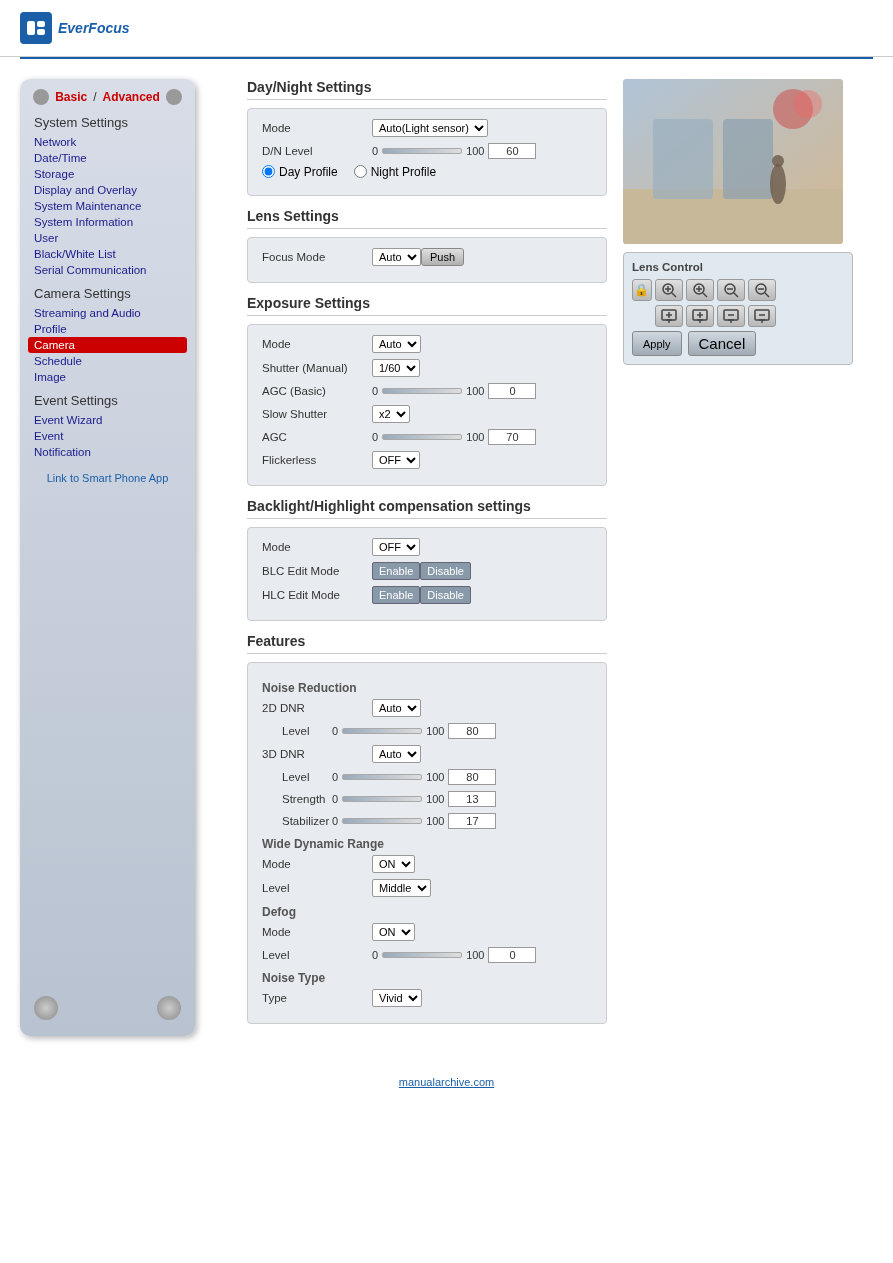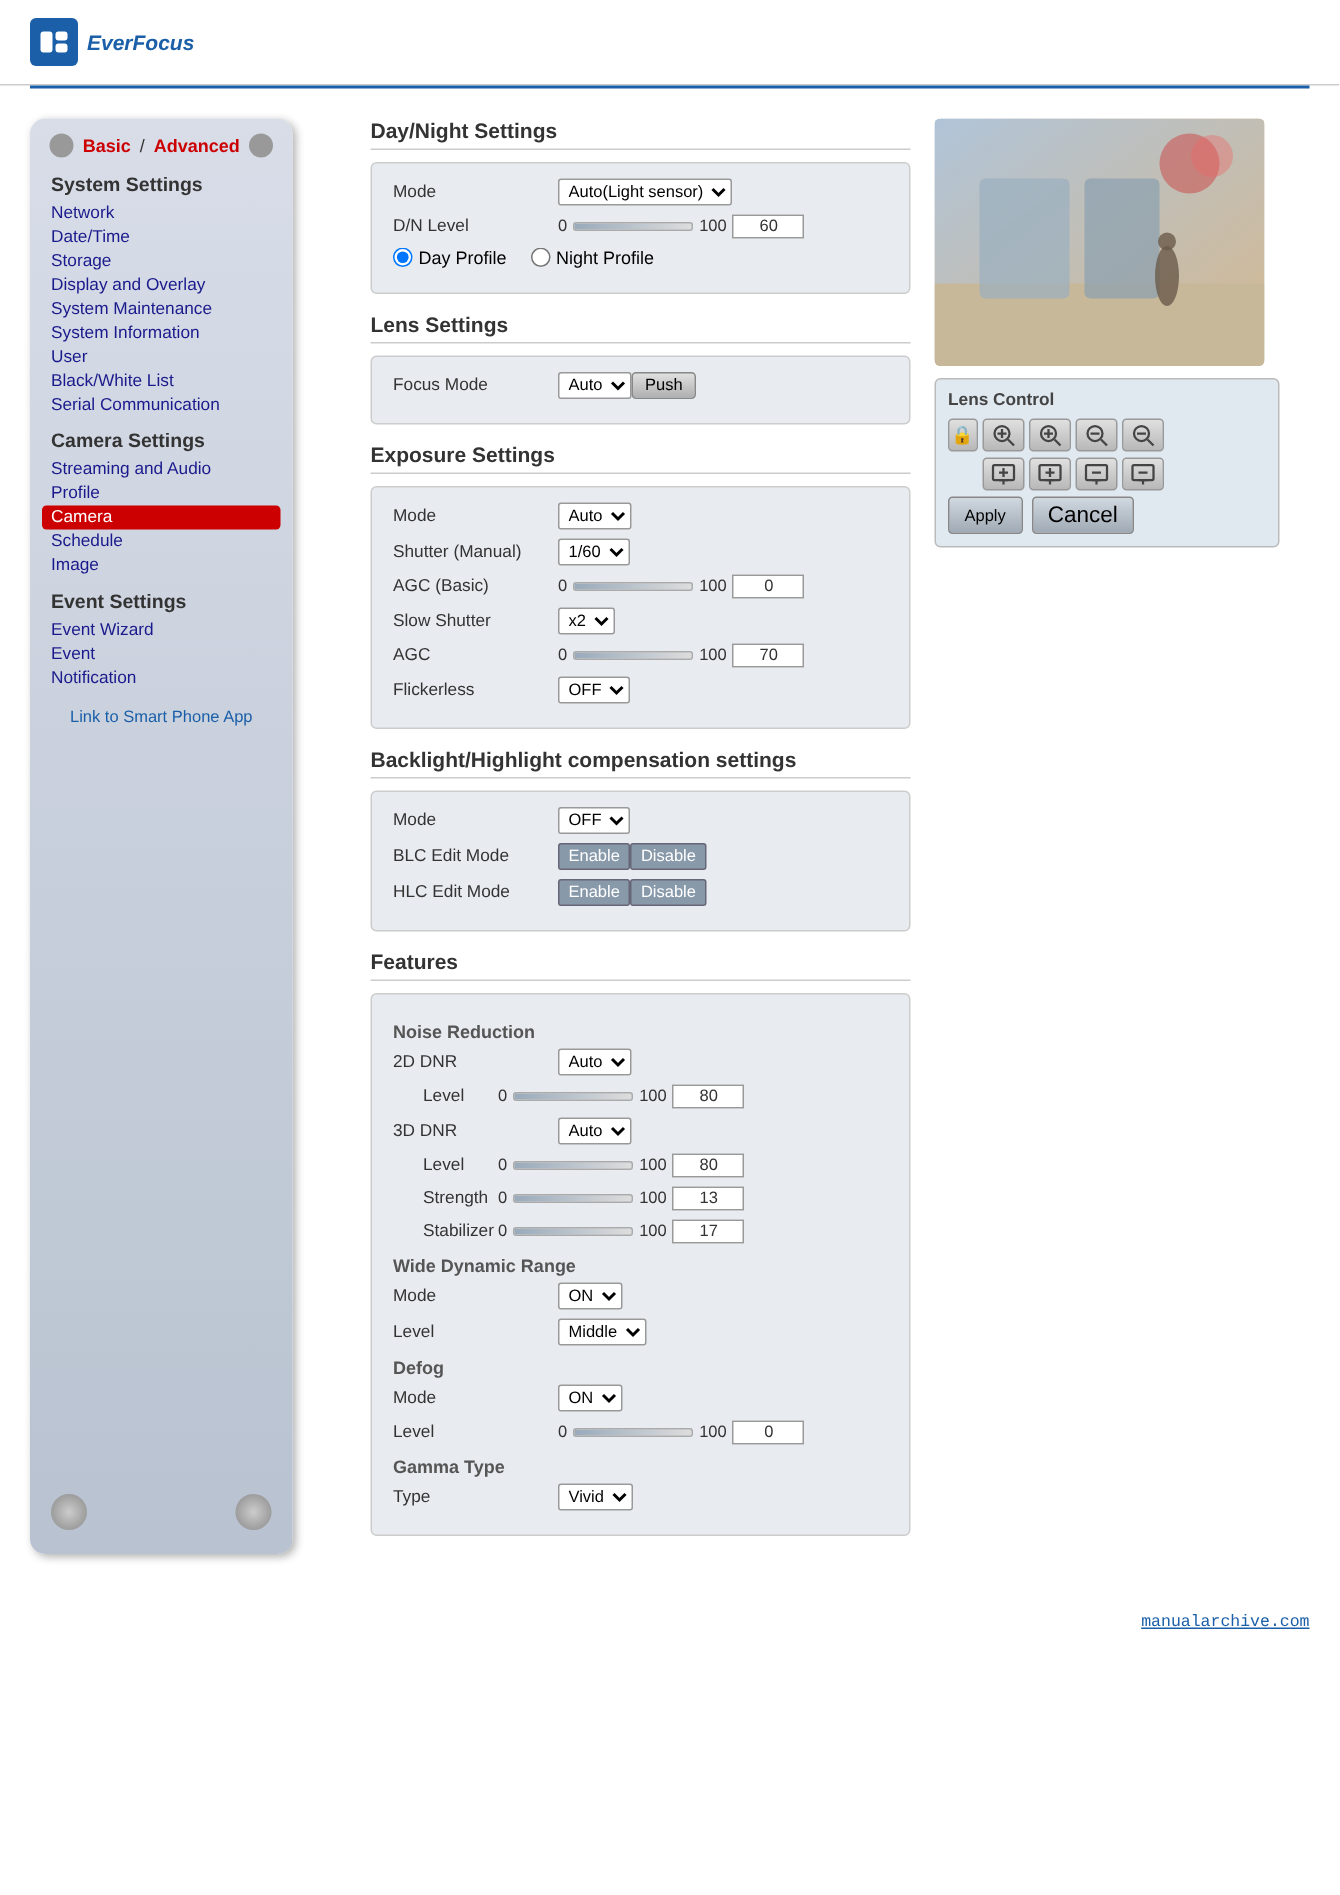--- a/index.html
+++ b/index.html
@@ -14,21 +14,21 @@
     
     .main-area { display: flex; padding: 20px; gap: 0; }
 
     
     .sidebar { width: 175px; background: linear-gradient(to bottom, #d8dde8, #b8c2d0); border-radius: 10px; padding: 10px 8px; min-height: 740px; position: relative; box-shadow: 2px 2px 6px rgba(0,0,0,0.3); }
     .sidebar-mode { display: flex; align-items: center; justify-content: center; gap: 6px; margin-bottom: 10px; }
     .sidebar-mode-icon { width: 16px; height: 16px; background: #999; border-radius: 50%; }
     .sidebar-mode a { color: #c00; text-decoration: none; font-weight: bold; font-size: 12px; }
     .sidebar-mode span { color: #333; font-size: 12px; }
 
-    .sidebar-section-title { font-weight: bold; font-size: 13px; color: #333; margin: 8px 0 4px 6px; }
+    .sidebar-section-title { font-weight: normal; font-size: 13px; color: #333; margin: 8px 0 4px 6px; }
     .sidebar-item { display: block; padding: 2px 6px; color: #1a1a8c; font-size: 11.5px; text-decoration: none; cursor: pointer; border-radius: 2px; }
     .sidebar-item.active { background: #c00; color: #fff; border-radius: 3px; }
 
     .sidebar-bottom-icons { display: flex; justify-content: space-between; padding: 6px; position: absolute; bottom: 10px; left: 8px; right: 8px; }
     .sidebar-circle-btn { width: 24px; height: 24px; background: radial-gradient(circle, #ccc, #888); border-radius: 50%; }
 
     
     .content-panel { flex: 1; padding: 0 20px; }
 
     
@@ -64,21 +64,21 @@
     .lens-btn { width: 28px; height: 22px; background: linear-gradient(to bottom, #e0e0e0, #b8b8b8); border: 1px solid #999; border-radius: 3px; display: flex; align-items: center; justify-content: center; font-size: 9px; cursor: pointer; color: #333; }
     .lens-lock { width: 20px; height: 22px; background: linear-gradient(to bottom, #e0e0e0, #b8b8b8); border: 1px solid #999; border-radius: 3px; display: flex; align-items: center; justify-content: center; cursor: pointer; }
     .apply-cancel-row { display: flex; gap: 6px; margin-top: 4px; }
     .apply-btn { font-size: 11px; padding: 3px 10px; background: linear-gradient(to bottom, #d0d8e0, #a0aab4); border: 1px solid #888; border-radius: 3px; cursor: pointer; }
     .cancel-btn { font-size: 15px; padding: 3px 10px; background: linear-gradient(to bottom, #d0d8e0, #a0aab4); border: 1px solid #888; border-radius: 3px; cursor: pointer; }
 
     
     .top-content { display: flex; gap: 16px; }
     .left-settings { flex: 1; margin-left: 32px; }
 
-    .bottom-footer { text-align: right; padding: 20px; font-size: 11px; color: #666; font-family: Liberation Mono, monospace; }
+    .bottom-footer { text-align: center; padding: 20px; font-size: 11px; color: #666; }
     .footer-link { color: #1a5fa8; text-decoration: underline; }
   </style>
 </head>
 <body>
 
 <div class="header">
   <div class="logo">
     <div class="logo-icon">
       <svg width="22" height="22" viewBox="0 0 22 22">
         <rect x="2" y="4" width="8" height="14" rx="2" fill="white"></rect>
@@ -313,21 +313,21 @@
           <div class="setting-row">
             <span class="setting-label">Level</span>
             <div class="range-display">
               <span>0</span>
               <div class="range-bar"></div>
               <span>100</span>
               <div class="value-box">0</div>
             </div>
           </div>
 
-          <div class="sub-section-title">Gamma Type</div>
+          <div class="sub-section-title">Noise Type</div>
           <div class="setting-row">
             <span class="setting-label">Type</span>
             <select><option>Vivid</option></select>
           </div>
         </div>
 
       </div>
 
       <div class="right-panel">
         <div class="camera-preview">

